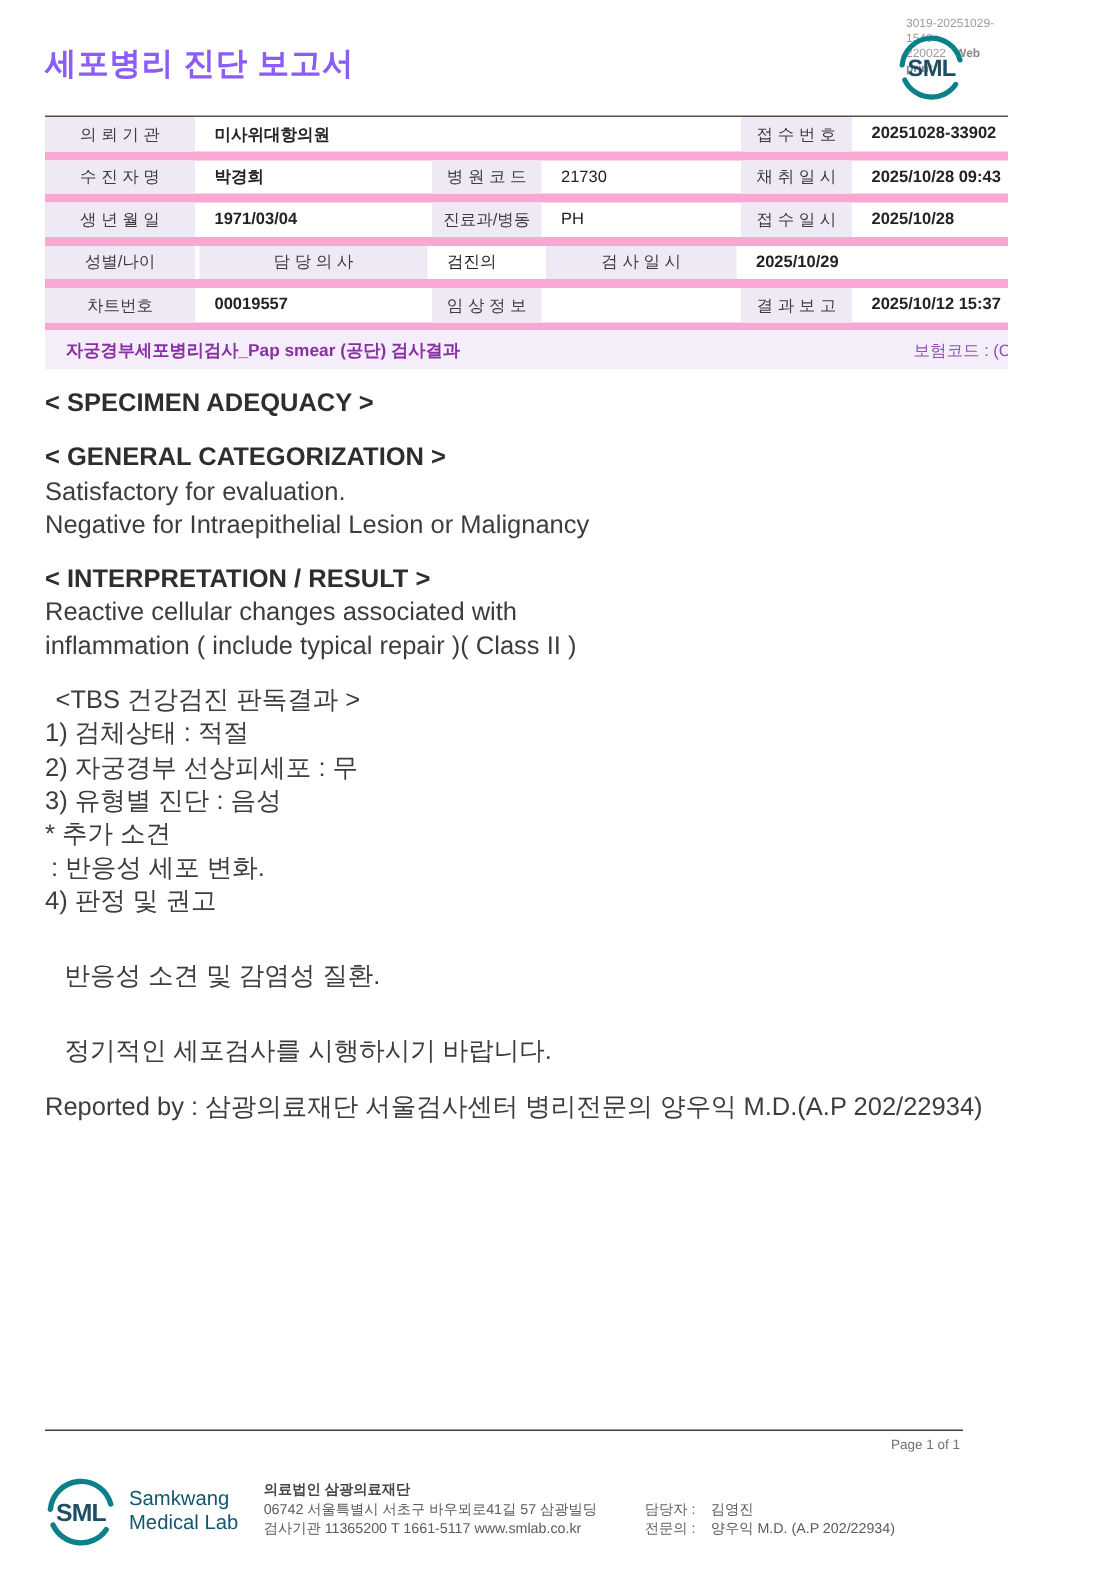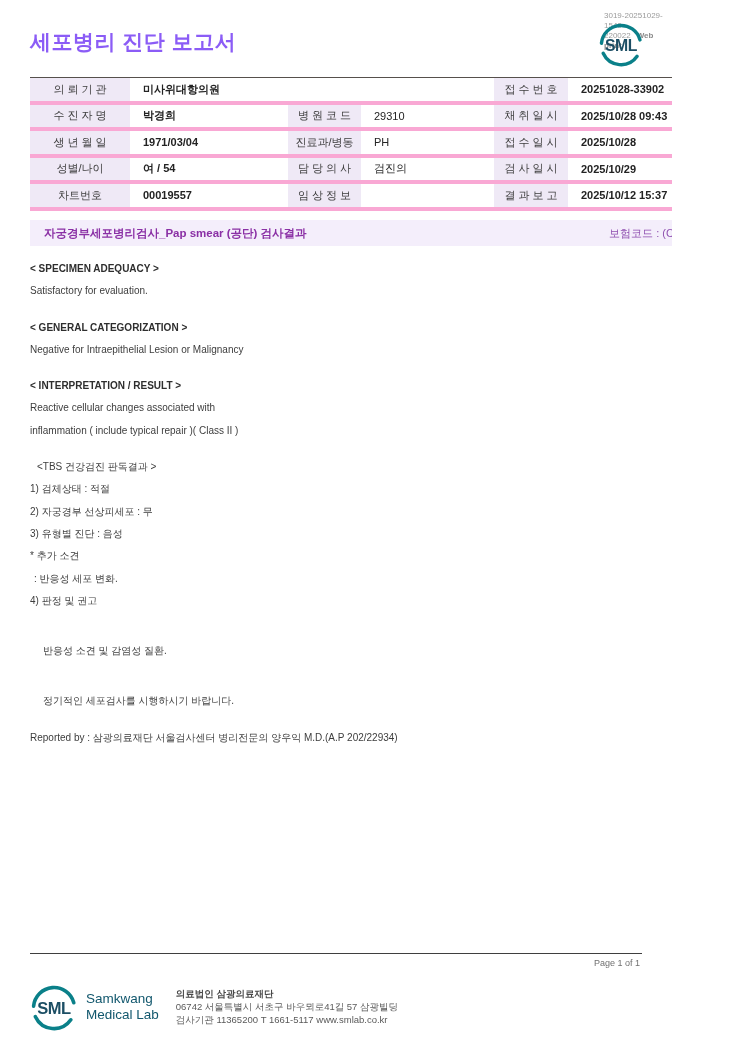--- a/index.html
+++ b/index.html
@@ -8,39 +8,39 @@
 
   
   .print-codes{position:absolute;left:604px;top:11px;font-size:8px;line-height:10px;color:#9b9b9b;}
   .print-codes .wp{color:#8a8a8a;font-weight:700;margin-left:6px;}
   .doc-title{position:absolute;left:30px;top:28px;font-size:21px;font-weight:700;color:#8b5cf6;letter-spacing:0.5px;}
   .logo-top{position:absolute;right:28px;top:22px;width:46px;height:46px;}
 
   
   .info-table{position:absolute;left:30px;top:77px;width:684px;border-top:1.6px solid #56504c;}
   .trow{display:grid;grid-template-columns:100px 155px 76px 130px 77px 1fr;height:22.5px;
-        border-bottom:4px solid #f9a8d4;}
+        border-bottom:6px solid #f9a8d4;}
   .tlabel{background:#efe9f6;display:flex;align-items:center;justify-content:center;
           font-size:11px;color:#3c3c3c;white-space:pre;}
   .tlabel.mid,.tlabel.right{margin-left:3px;}
   .tvalue{display:flex;align-items:center;padding-left:13px;font-size:11px;color:#232323;white-space:pre;}
   .tvalue.v1,.tvalue.v3{font-weight:600;}
   .trow.last .tvalue.v1{font-weight:400;}
   .tvalue.spanv{grid-column:2 / span 3;}
 
   
   .section-bar{position:absolute;left:30px;top:220px;width:684px;height:26px;background:#f4eefb;
                display:flex;align-items:center;justify-content:space-between;box-sizing:border-box;
                padding:0 12px 0 14px;}
   .section-bar .stitle{font-size:11.5px;font-weight:700;color:#8a30a5;}
   .section-bar .scode{font-size:11px;color:#8f50b0;}
 
   
   .report-body{position:absolute;left:30px;top:258px;width:684px;}
-  .line{height:22.3px;line-height:22.3px;font-size:10px;color:#3d3d3d;white-space:pre;}
+  .line{height:22.3px;line-height:22.3px;font-size:17px;color:#3d3d3d;white-space:pre;}
   .line.bold{font-weight:700;color:#2e2e2e;}
   .gap{margin-top:14px;}
   .ind-sm{padding-left:7px;}
   .ind-xs{padding-left:4px;}
   .ind{padding-left:13px;margin-top:28px;}
 
   
   .footer-rule{position:absolute;left:30px;right:30px;top:953px;border-top:1.6px solid #3f3f3f;}
   .page-indicator{position:absolute;right:32px;top:958px;font-size:9px;color:#707070;}
   .footer-content{position:absolute;left:30px;top:984px;display:flex;align-items:flex-start;}
@@ -74,35 +74,34 @@
     <div class="trow">
       <div class="tlabel">의 뢰 기 관</div>
       <div class="tvalue v1 spanv">미사위대항의원</div>
       <div class="tlabel right">접 수 번 호</div>
       <div class="tvalue v3">20251028-33902</div>
     </div>
     <div class="trow">
       <div class="tlabel">수 진 자 명</div>
       <div class="tvalue v1">박경희</div>
       <div class="tlabel mid">병 원 코 드</div>
-      <div class="tvalue v2">29310</div>
+      <div class="tvalue v2">21730</div>
       <div class="tlabel right">채 취 일 시</div>
       <div class="tvalue v3">2025/10/28 09:43</div>
     </div>
     <div class="trow">
       <div class="tlabel">생 년 월 일</div>
       <div class="tvalue v1">1971/03/04</div>
       <div class="tlabel mid">진료과/병동</div>
       <div class="tvalue v2">PH</div>
       <div class="tlabel right">접 수 일 시</div>
       <div class="tvalue v3">2025/10/28</div>
     </div>
     <div class="trow">
       <div class="tlabel">성별/나이</div>
-      <div class="tvalue v1">여 / 54</div>
       <div class="tlabel mid">담 당 의 사</div>
       <div class="tvalue v2">검진의</div>
       <div class="tlabel right">검 사 일 시</div>
       <div class="tvalue v3">2025/10/29</div>
     </div>
     <div class="trow">
       <div class="tlabel">차트번호</div>
       <div class="tvalue v1">00019557</div>
       <div class="tlabel mid">임 상 정 보</div>
       <div class="tvalue v2"></div>
@@ -111,22 +110,22 @@
     </div>
   </div>
 
   <div class="section-bar">
     <span class="stitle">자궁경부세포병리검사_Pap smear (공단) 검사결과</span>
     <span class="scode">보험코드 : (C5621)</span>
   </div>
 
   <div class="report-body">
     <div class="line bold">&lt; SPECIMEN ADEQUACY &gt;</div>
+    <div class="line bold gap">&lt; GENERAL CATEGORIZATION &gt;</div>
     <div class="line">Satisfactory for evaluation.</div>
-    <div class="line bold gap">&lt; GENERAL CATEGORIZATION &gt;</div>
     <div class="line">Negative for Intraepithelial Lesion or Malignancy</div>
     <div class="line bold gap">&lt; INTERPRETATION / RESULT &gt;</div>
     <div class="line">Reactive cellular changes associated with</div>
     <div class="line">inflammation ( include typical repair )( Class II )</div>
     <div class="line gap ind-sm">&lt;TBS 건강검진 판독결과 &gt;</div>
     <div class="line">1) 검체상태 : 적절</div>
     <div class="line">2) 자궁경부 선상피세포 : 무</div>
     <div class="line">3) 유형별 진단 : 음성</div>
     <div class="line">* 추가 소견</div>
     <div class="line ind-xs">: 반응성 세포 변화.</div>
@@ -147,15 +146,25 @@
     </svg>
     <div class="f-brand">
       <div>Samkwang</div>
       <div>Medical Lab</div>
     </div>
     <div class="f-org">
       <div class="org-name">의료법인 삼광의료재단</div>
       <div>06742 서울특별시 서초구 바우뫼로41길 57 삼광빌딩</div>
       <div>검사기관 11365200  T 1661-5117  www.smlab.co.kr</div>
     </div>
+    <div class="f-contacts">
+      <div class="c-row">
+        <span class="c-label">담당자 :</span>
+        <span>김영진</span>
+      </div>
+      <div class="c-row">
+        <span class="c-label">전문의 :</span>
+        <span>양우익 M.D. (A.P 202/22934)</span>
+      </div>
+    </div>
   </div>
 
 </div>
 
 </body></html>

